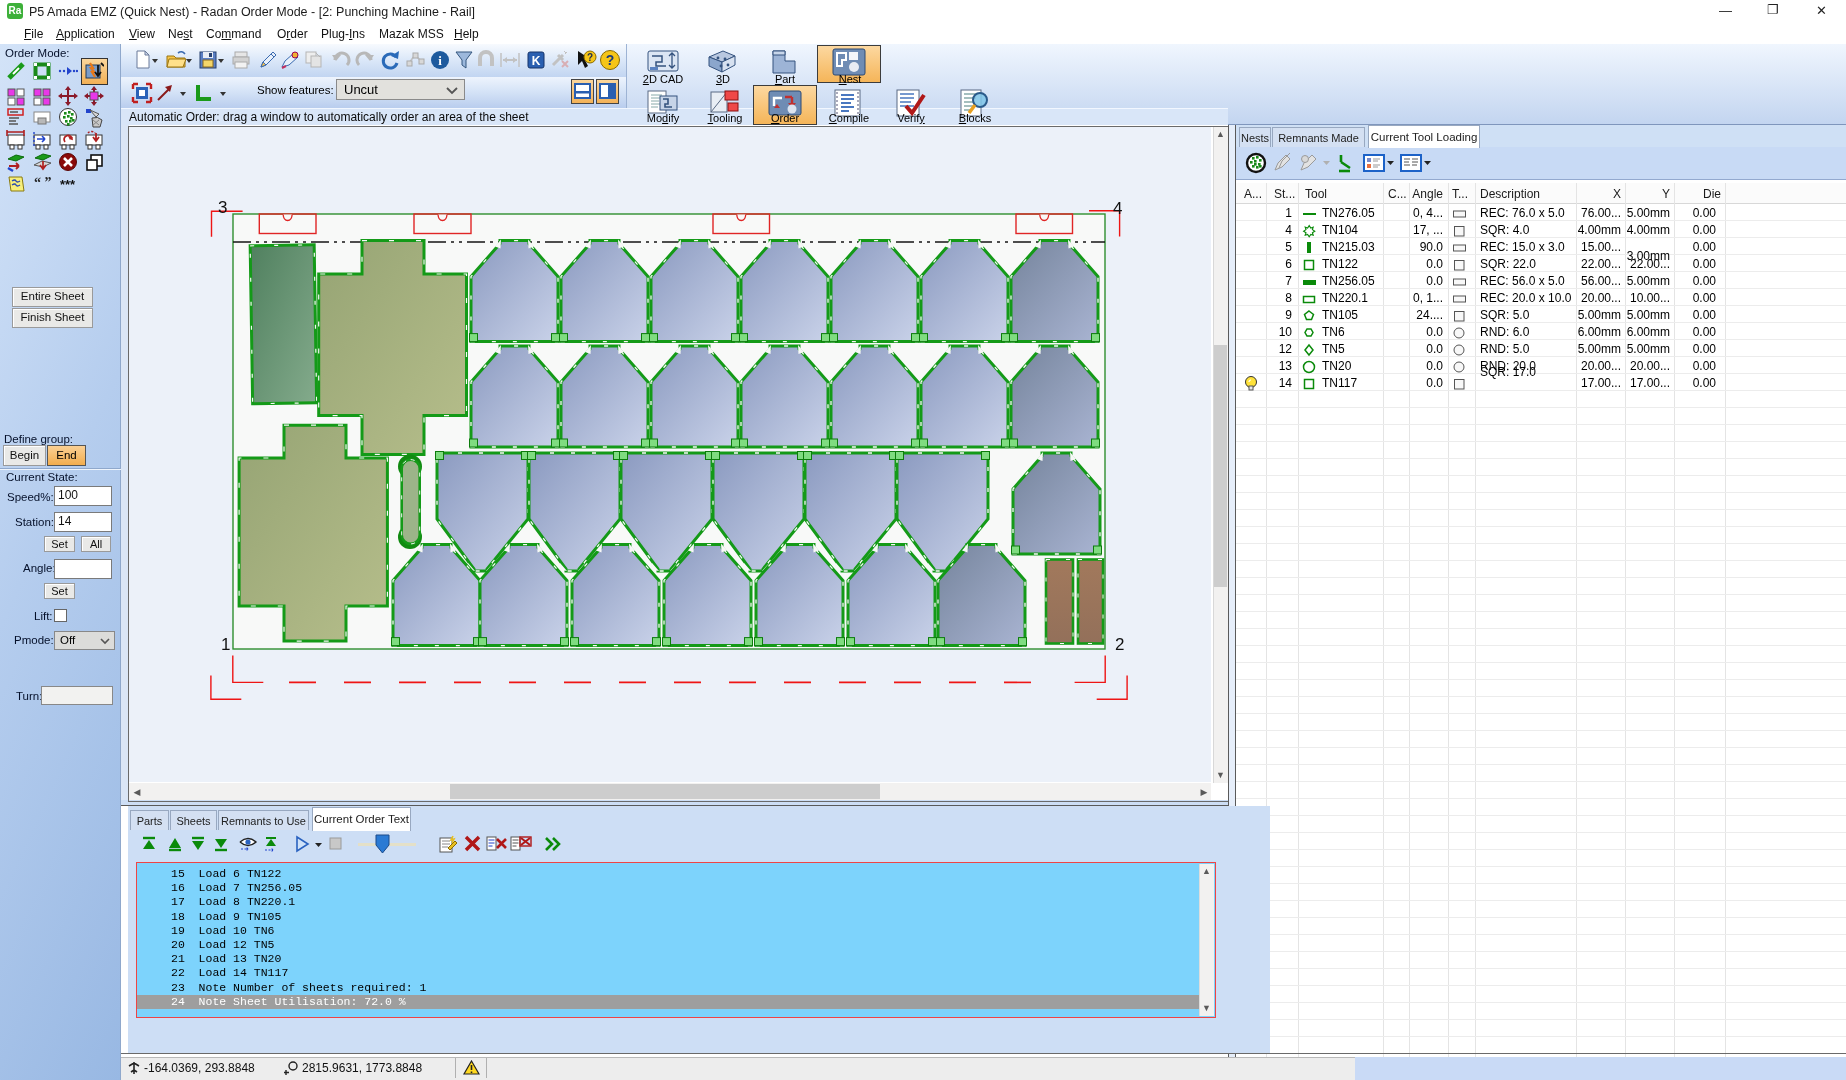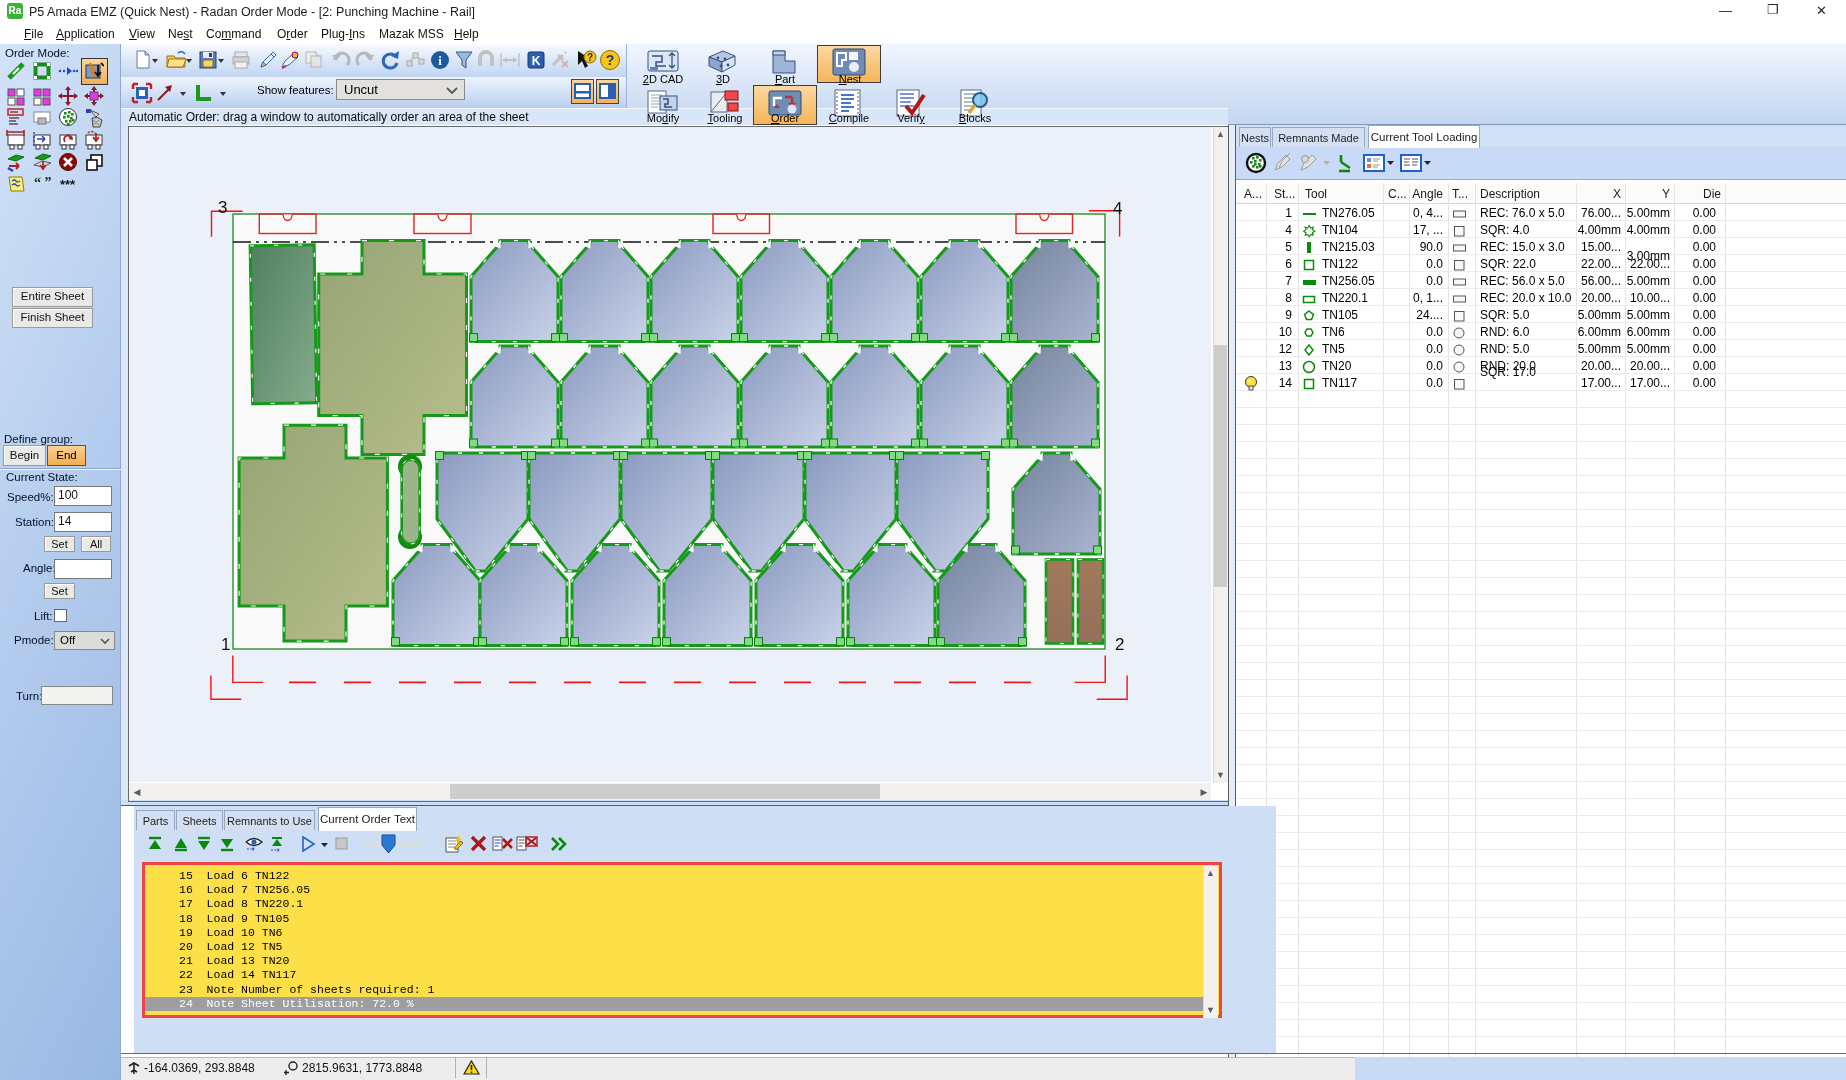--- a/index.html
+++ b/index.html
@@ -36,25 +36,25 @@
 .sthumb{position:absolute;background:#cdcdcd;}
 .sarrow{position:absolute;color:#5a5a5a;font-size:9px;text-align:center;}
 #rightpanel{left:1236px;top:125px;width:610px;height:932px;background:#fff;}
 .rtab{position:absolute;top:2px;height:20px;background:#d4e0f2;border:1px solid #98a8c0;
  border-bottom:none;font-size:11px;color:#222;text-align:center;padding-top:4px;white-space:nowrap;}
 .rtab.act{top:0;height:23px;background:#fff;font-size:11.5px;padding-top:5px;z-index:2;}
 #rtoolbar{left:0;top:22px;width:610px;height:33px;background:#c8daf5;border-bottom:1px solid #93a9cf;}
 .th{position:absolute;font-size:12px;color:#1a1a1a;top:4px;}
 .gridv{position:absolute;width:1px;background:#e4e4e4;}
 .cell{position:absolute;font-size:12px;color:#000;white-space:nowrap;}
-#bottompanel{left:134px;top:806px;width:1142px;height:247px;background:#cddef5;}
+#bottompanel{left:128px;top:806px;width:1142px;height:247px;background:#cddef5;}
 .btab{position:absolute;top:4px;height:20px;background:#d4e0f2;border:1px solid #98a8c0;
  border-bottom:none;font-size:11px;color:#222;text-align:center;padding-top:4px;white-space:nowrap;}
 .btab.act{top:1px;height:24px;background:#fff;font-size:11.5px;}
-#ordertext{left:8px;top:56px;width:1080px;height:156px;background:#fde047;border:3px solid #ef4444;}
+#ordertext{left:8px;top:56px;width:1080px;height:156px;background:#7dd3fc;border:1px solid #ef4444;}
 .oline{position:absolute;left:0;width:100%;height:14px;font-family:"Liberation Mono",monospace;
  font-size:11.5px;letter-spacing:0;color:#000;padding-left:34px;white-space:pre;}
 #statusbar{left:121px;top:1057px;width:1234px;height:23px;background:#ededed;}
 #statusbar2{left:1355px;top:1057px;width:491px;height:23px;background:#c9daf6;}
 .stxt{position:absolute;top:4px;font-size:12px;color:#111;}
 u{text-decoration:underline;}
 </style></head>
 <body>
 
 <div class="abs" id="titlebar"></div>

